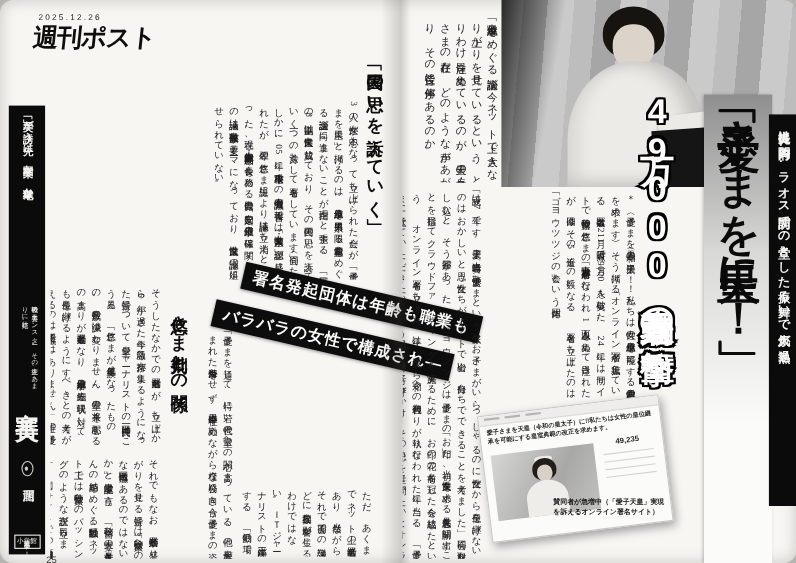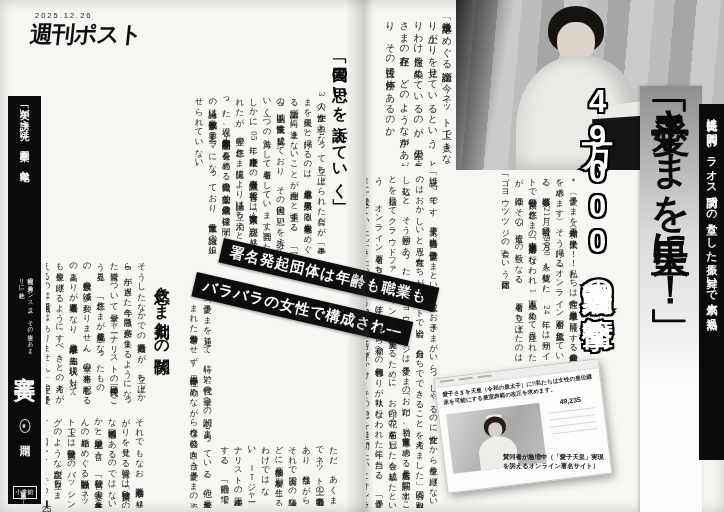--- a/index.html
+++ b/index.html
@@ -1,18 +1,18 @@
 <!DOCTYPE html>
 <html><head>
 <meta charset="utf-8">
 <style>
   html,body{margin:0;padding:0;background:#b7b5b1;}
   #page{position:relative;width:724px;height:512px;margin:0 auto;background:#f7f6f3;
         overflow:hidden;font-family:"Liberation Serif","DejaVu Serif",serif;color:#191919;
-        box-shadow:inset 0 0 14px rgba(60,55,50,.25);}
+        box-shadow:inset 0 0 14px rgba(60,55,50,.25);border-radius:12px;}
   .abs{position:absolute;}
   .vtext{writing-mode:vertical-rl;text-orientation:mixed;}
   .upright{text-orientation:upright;}
   .gothic{font-family:"Liberation Sans","DejaVu Sans",sans-serif;}
   .body-txt{font-size:8.5px;line-height:1.6;letter-spacing:.4px;color:#1b1b1b;overflow:hidden;}
   
   #fold{left:346px;top:0;width:38px;height:512px;
         background:linear-gradient(90deg,rgba(0,0,0,0) 0%,rgba(70,64,58,.22) 48%,rgba(0,0,0,0) 72%);}
   
   #date{left:35px;top:11px;font-size:7.5px;letter-spacing:2px;color:#222;}

